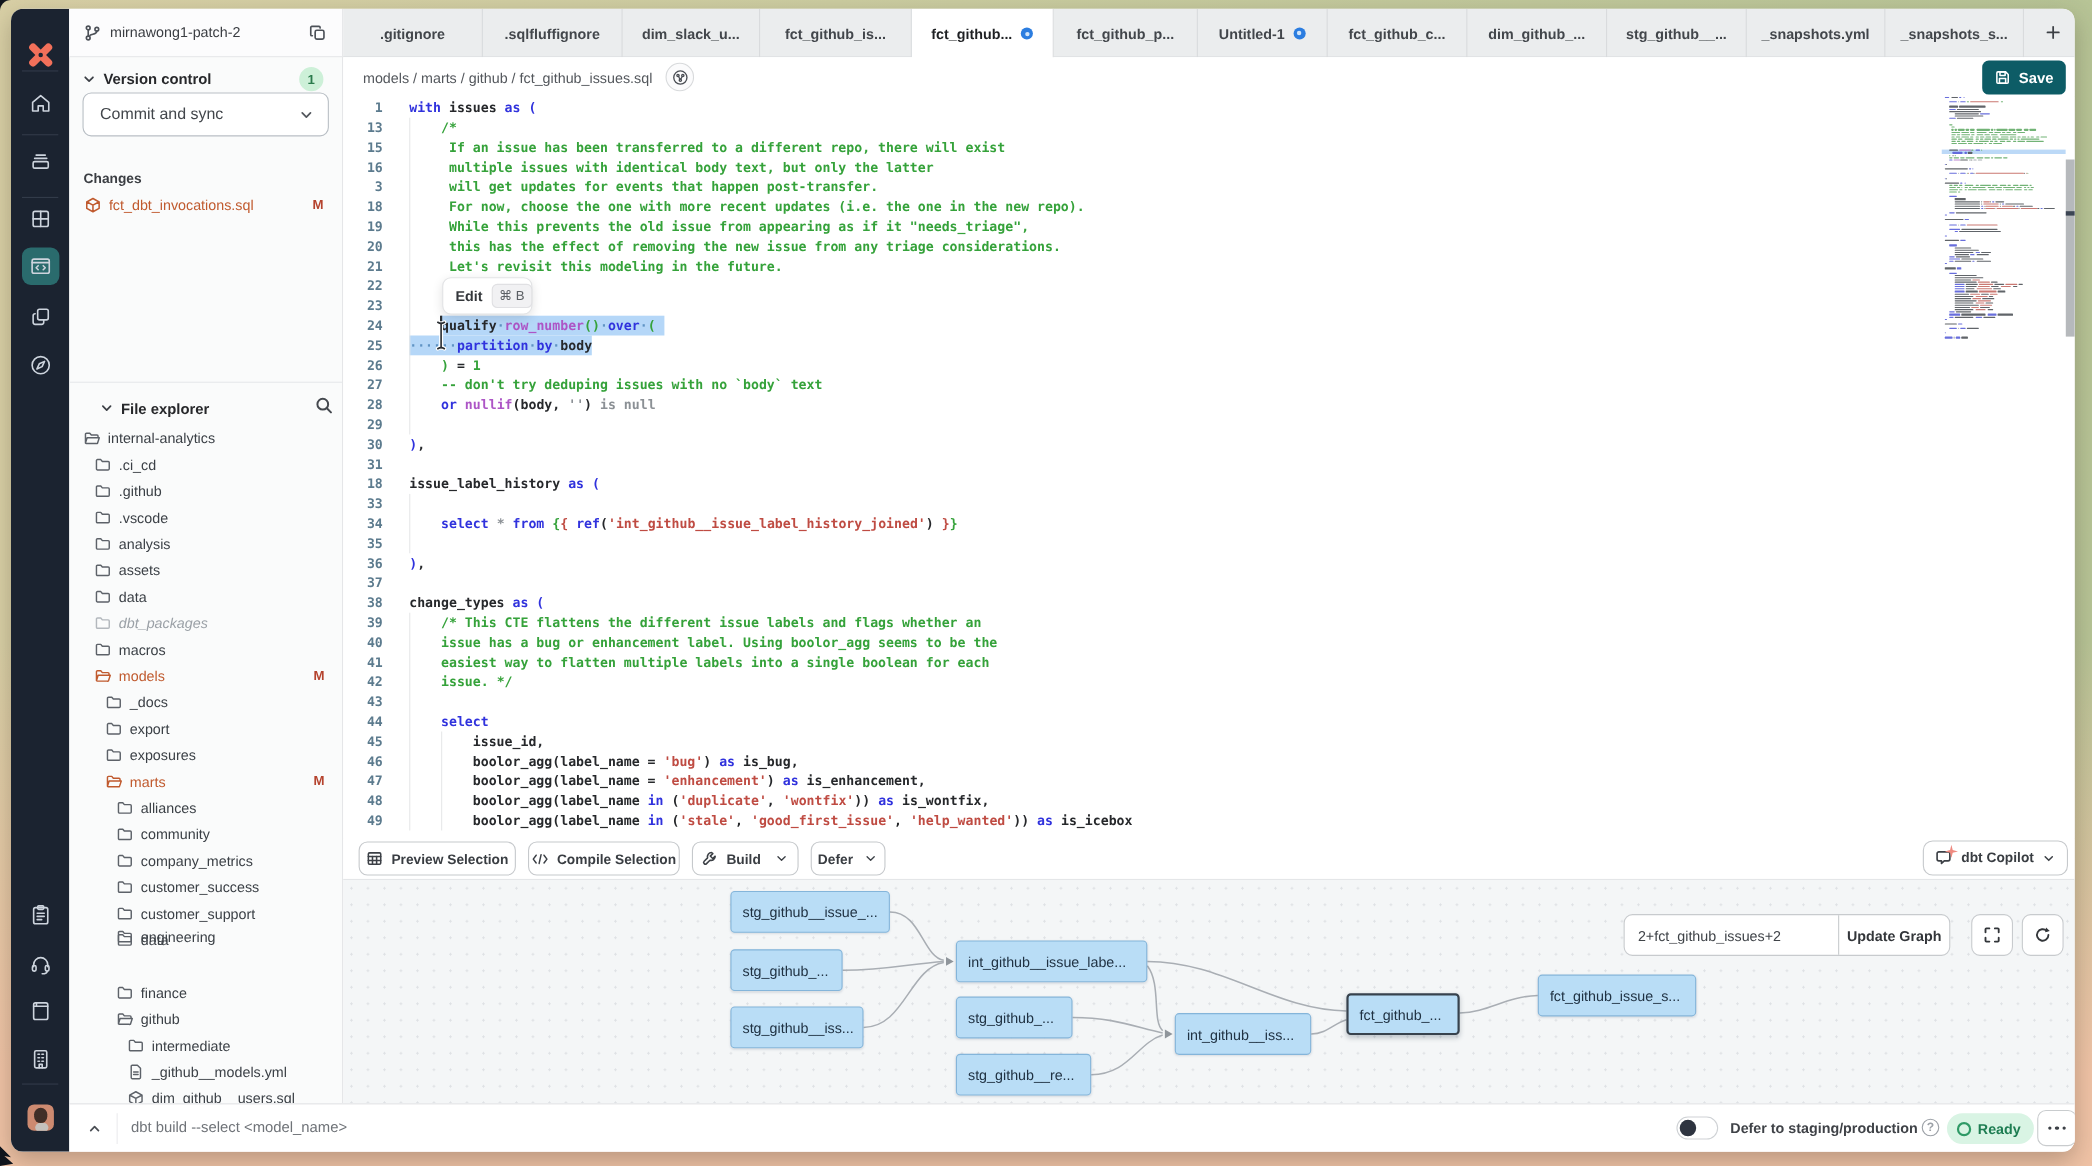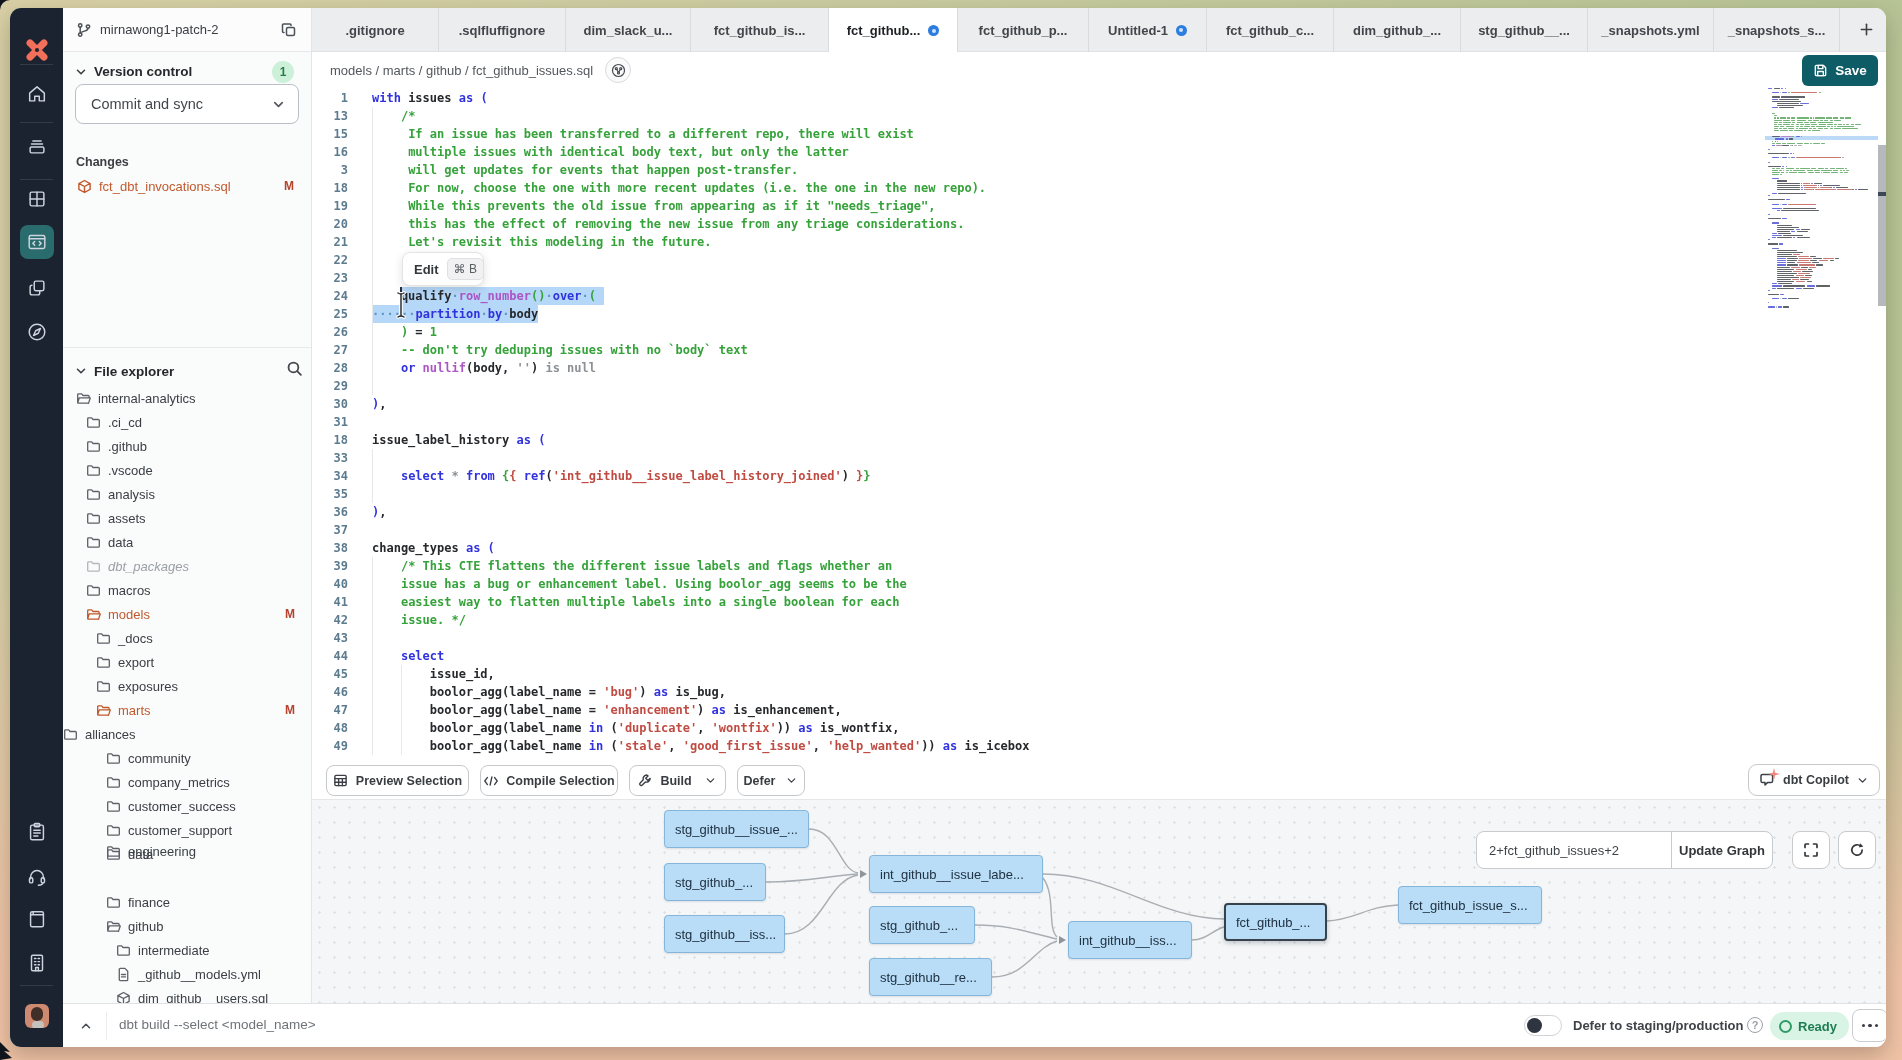--- a/index.html
+++ b/index.html
@@ -45,21 +45,21 @@
   .vc-badge { position:absolute; left:210px; top:53px; width:22px; height:22px; border-radius:50%; background:#cdf0d8; color:#2a7b4c; font-size:12px; font-weight:700; display:flex; align-items:center; justify-content:center; }
   .commit-box { position:absolute; left:12px; top:91px; width:224px; height:40px; background:#fff; border:1px solid #b9bfc5; border-radius:8px; display:flex; align-items:center; padding:0 12px 0 15px; cursor:pointer; }
   .commit-box span { flex:1; font-size:14.5px; color:#42464b; }
   .commit-box svg, .cselect svg { stroke:#53575d; fill:none; stroke-width:1.7; stroke-linecap:round; stroke-linejoin:round; }
   .changes-label { position:absolute; left:13px; top:147px; font-size:12.5px; font-weight:700; color:#3b3e43; }
   .change-row { position:absolute; left:0; top:166px; width:100%; height:24px; display:flex; align-items:center; padding-left:14px; cursor:pointer; }
   .change-row svg { stroke:#c05a2e; fill:none; stroke-width:1.5; stroke-linejoin:round; }
   .change-file { margin-left:7px; font-size:13px; color:#c05a2e; flex:1; }
   .m-badge { font-size:12px; font-weight:700; color:#b5432e; margin-right:17px; }
   .vc-section { position:absolute; left:0; top:44px; width:100%; height:296px; border-bottom:1px solid #e7e8ea; }
-  .fe-head { position:absolute; left:0; top:349px; width:100%; height:28px; display:flex; align-items:center; }
+  .fe-head { position:absolute; left:16px; top:349px; width:100%; height:28px; display:flex; align-items:center; }
   .fe-search { position:absolute; left:223px; top:352px; }
   .fe-search svg { stroke:#45494f; fill:none; stroke-width:1.7; stroke-linecap:round; }
   .tree { position:absolute; left:0; top:378px; width:100%; height:617px; overflow:hidden; }
   .trow { position:absolute; left:0; width:100%; height:24px; display:flex; align-items:center; cursor:pointer; }
   .trow svg { stroke:#5d6269; fill:none; stroke-width:1.4; stroke-linejoin:round; stroke-linecap:round; flex:0 0 auto; }
   .trow .tlabel { margin-left:7px; font-size:13px; color:#3b4046; white-space:nowrap; flex:1; }
   .trow.accent .tlabel, .trow.accent svg { color:#c05a2e; stroke:#c05a2e; }
   .trow.dim .tlabel { color:#9aa0a6; font-style:italic; }
   .trow.dim svg { stroke:#b3b8bd; }
   .trow .m-badge { margin-right:16px; }
@@ -429,21 +429,21 @@
         </div>
         <div class="trow accent" style="top:312px; padding-left:33px">
       <span style="display:flex">
             <svg width="15" height="15" viewBox="0 0 16 16">
               <path d="M1.8 4 A 1 1 0 0 1 2.8 3 H6 L7.5 4.8 H13 A 1 1 0 0 1 14 5.8 V6.8 M1.8 12.4 V4 M1.8 12.6 L3.4 7.4 H15.2 L13.4 12.9 A 1 1 0 0 1 12.4 13 H2.8 A 1 1 0 0 1 1.8 12.6 Z"></path>
             </svg>
           </span>
       <span class="tlabel">marts</span>
           <span class="m-badge">M</span>
         </div>
-        <div class="trow" style="top:336px; ">
+        <div class="trow" style="top:336px; padding-left:43px">
       <span style="display:flex">
             <svg width="15" height="15" viewBox="0 0 16 16">
               <path d="M1.8 4 A 1 1 0 0 1 2.8 3 H6 L7.5 4.8 H13.2 A 1 1 0 0 1 14.2 5.8 V12 A 1 1 0 0 1 13.2 13 H2.8 A 1 1 0 0 1 1.8 12 Z"></path>
             </svg>
           </span>
       <span class="tlabel">alliances</span>
         </div>
         <div class="trow" style="top:360px; padding-left:43px">
       <span style="display:flex">
             <svg width="15" height="15" viewBox="0 0 16 16">

